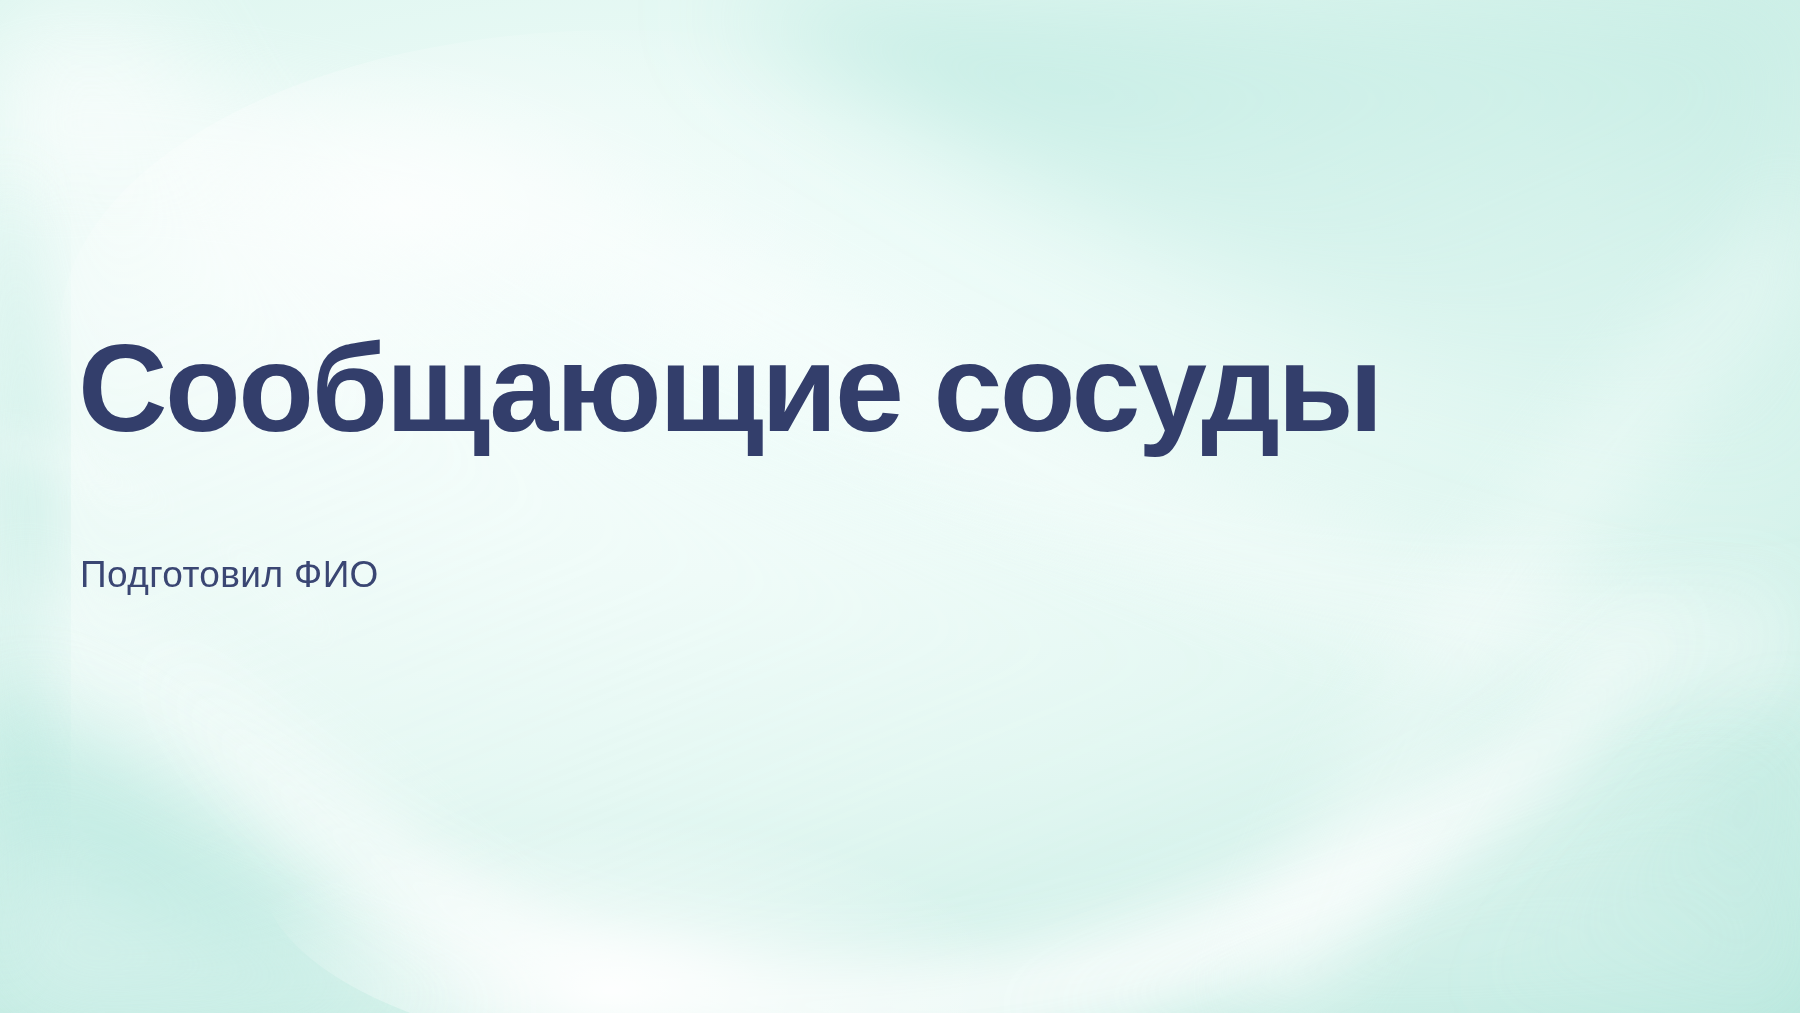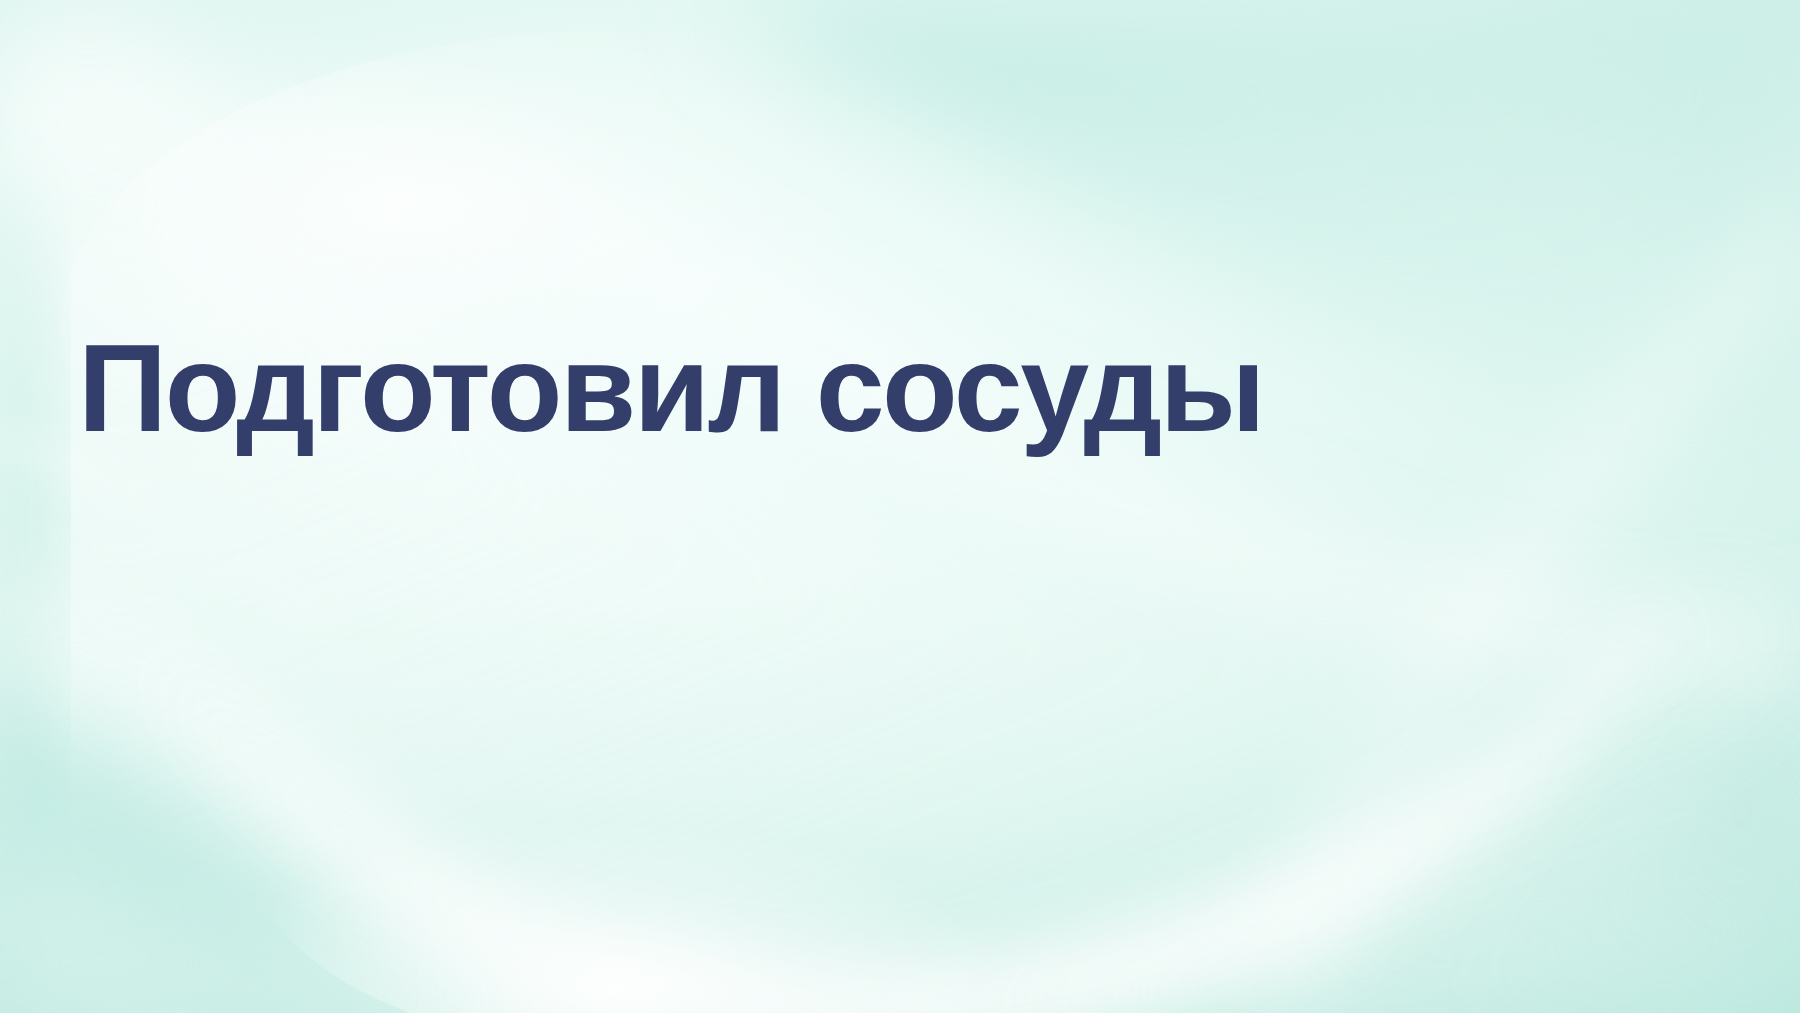--- a/index.html
+++ b/index.html
@@ -136,16 +136,17 @@
 
       <path d="M1800,180 C1640,330 1480,520 1360,720 C1300,820 1260,920 1230,1013 L1330,1013 C1380,880 1470,700 1600,530 C1680,425 1750,345 1800,300 Z" fill="#ffffff" opacity="0.26" filter="url(#soft1)"></path>
 
       <path d="M1450,1013 C1560,880 1700,760 1800,700 L1800,1013 Z" fill="url(#gTealB)" opacity="0.6" filter="url(#soft1)"></path>
 
       <path d="M0,430 C140,470 260,560 340,660 C300,580 180,490 0,455 Z" fill="#ffffff" opacity="0.40" filter="url(#soft3)"></path>
     </svg>
   </div>
 
   <div class="content">
-    <h1 class="title">Подготовил сосуды</h1>
+    <h1 class="title">Сообщающие сосуды</h1>
+    <p class="subtitle">Подготовил ФИО</p>
   </div>
 
 </div>
 
 </body></html>

